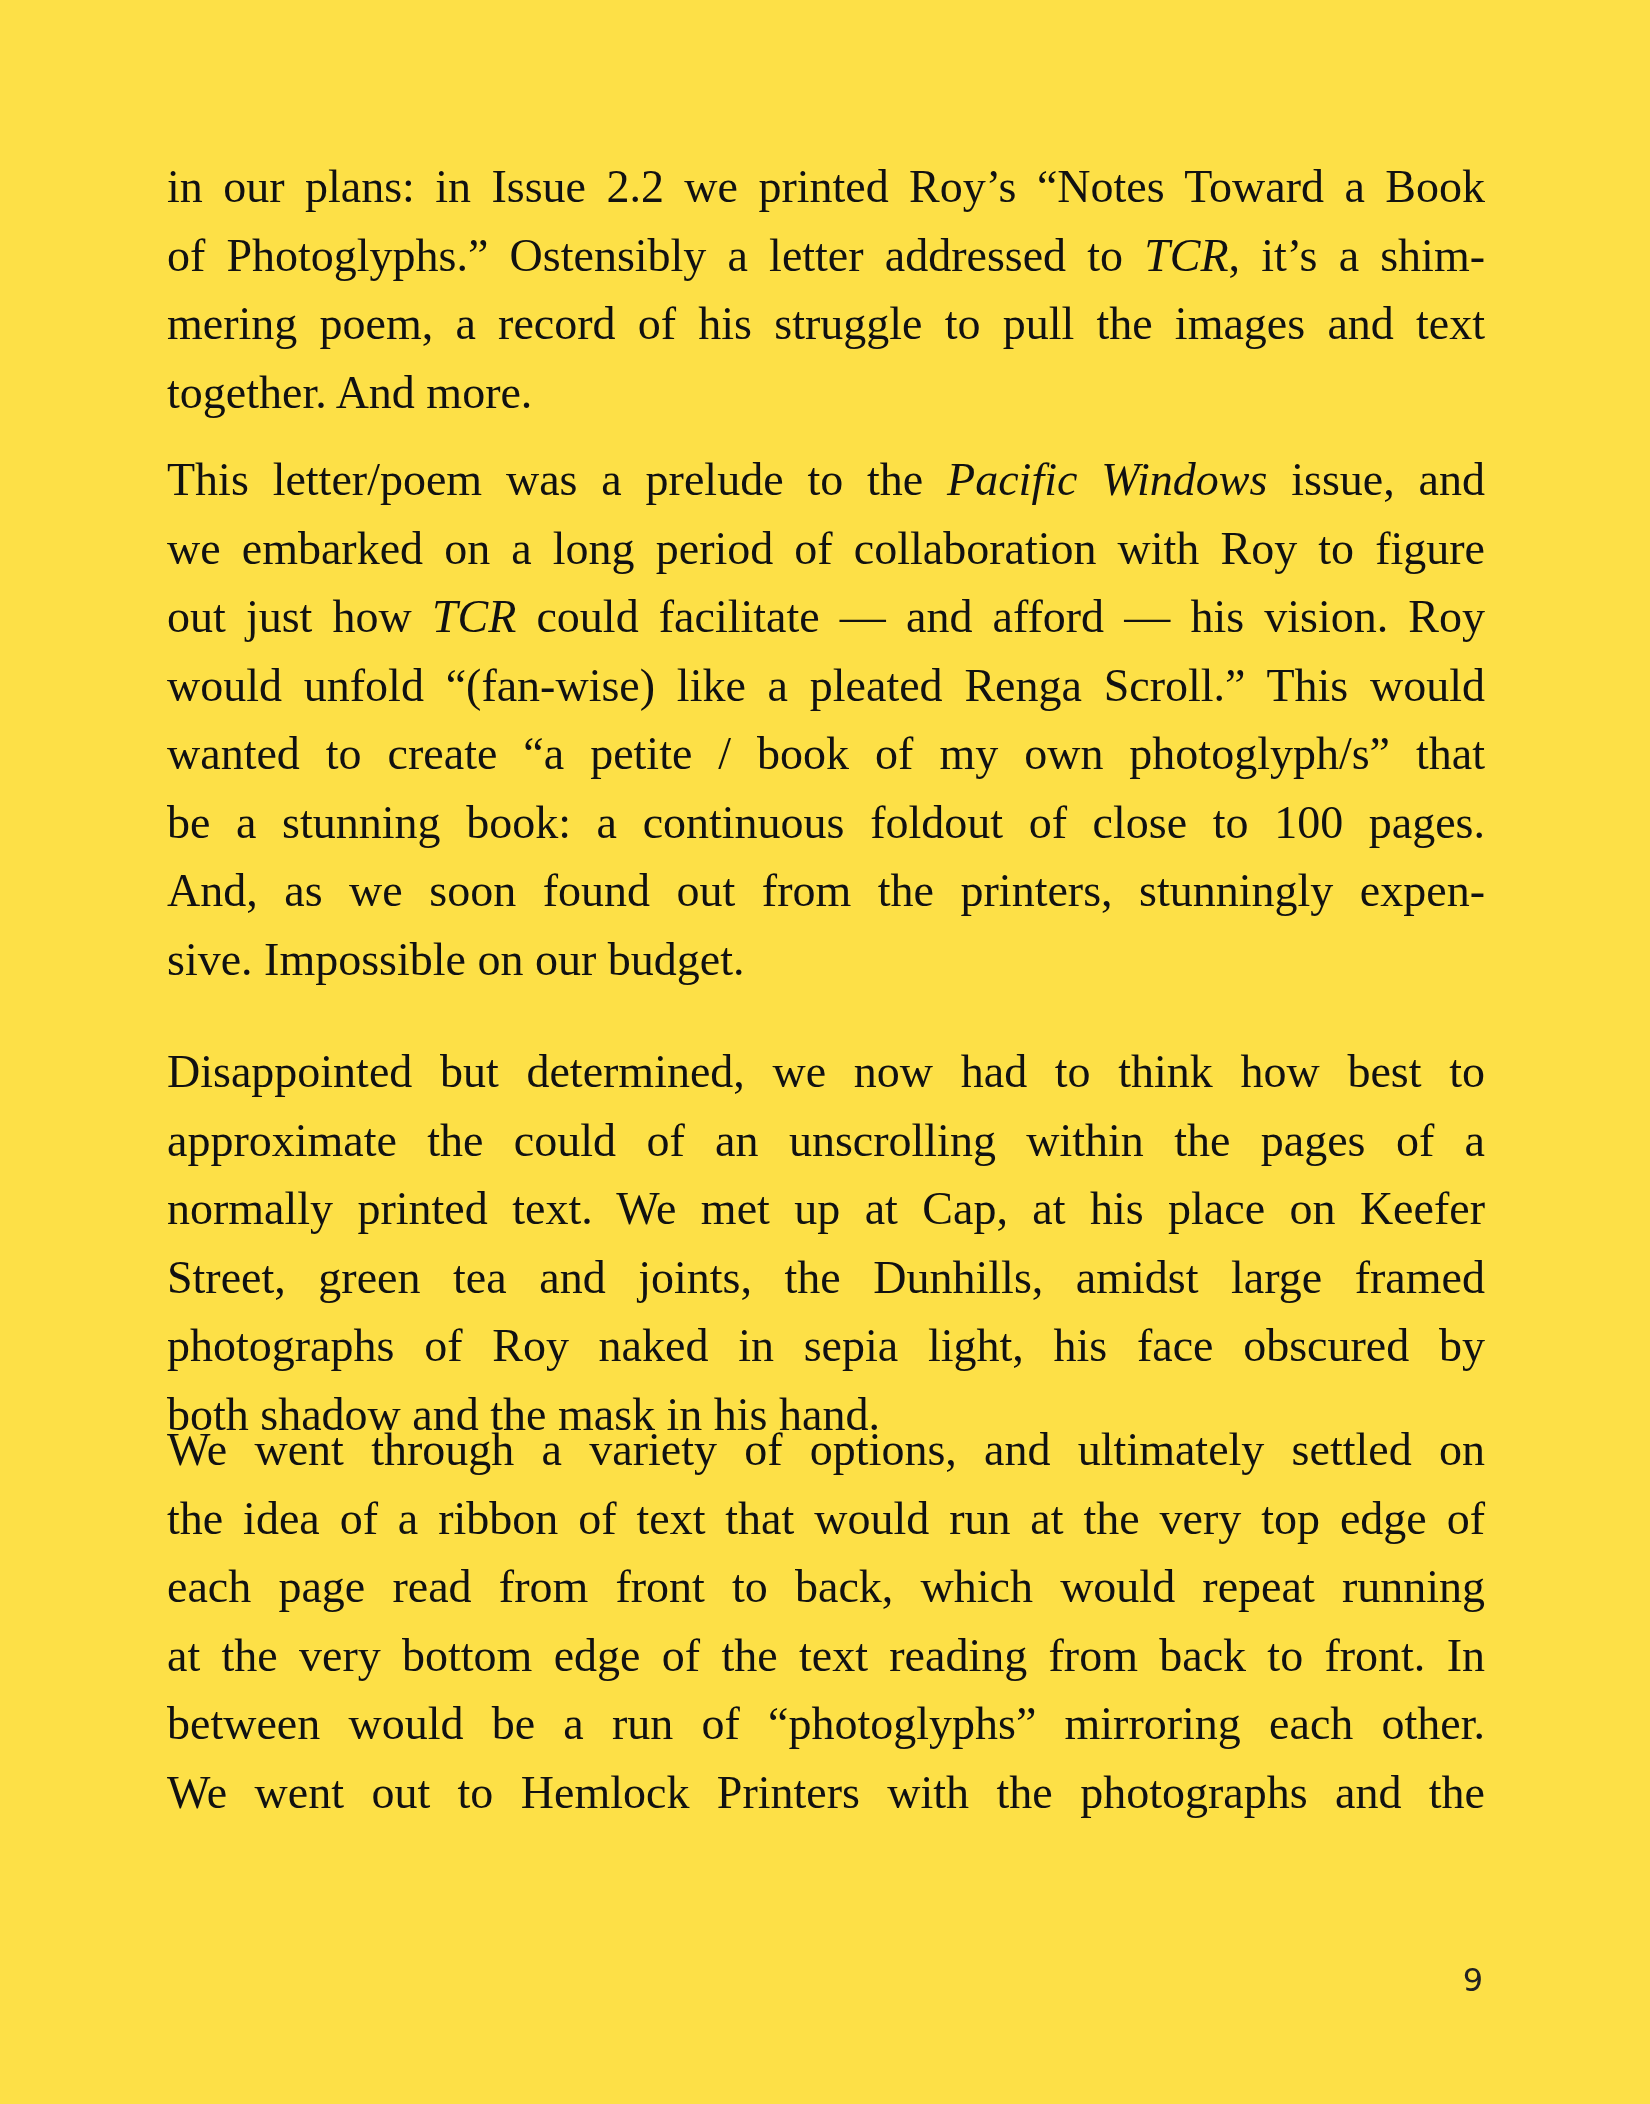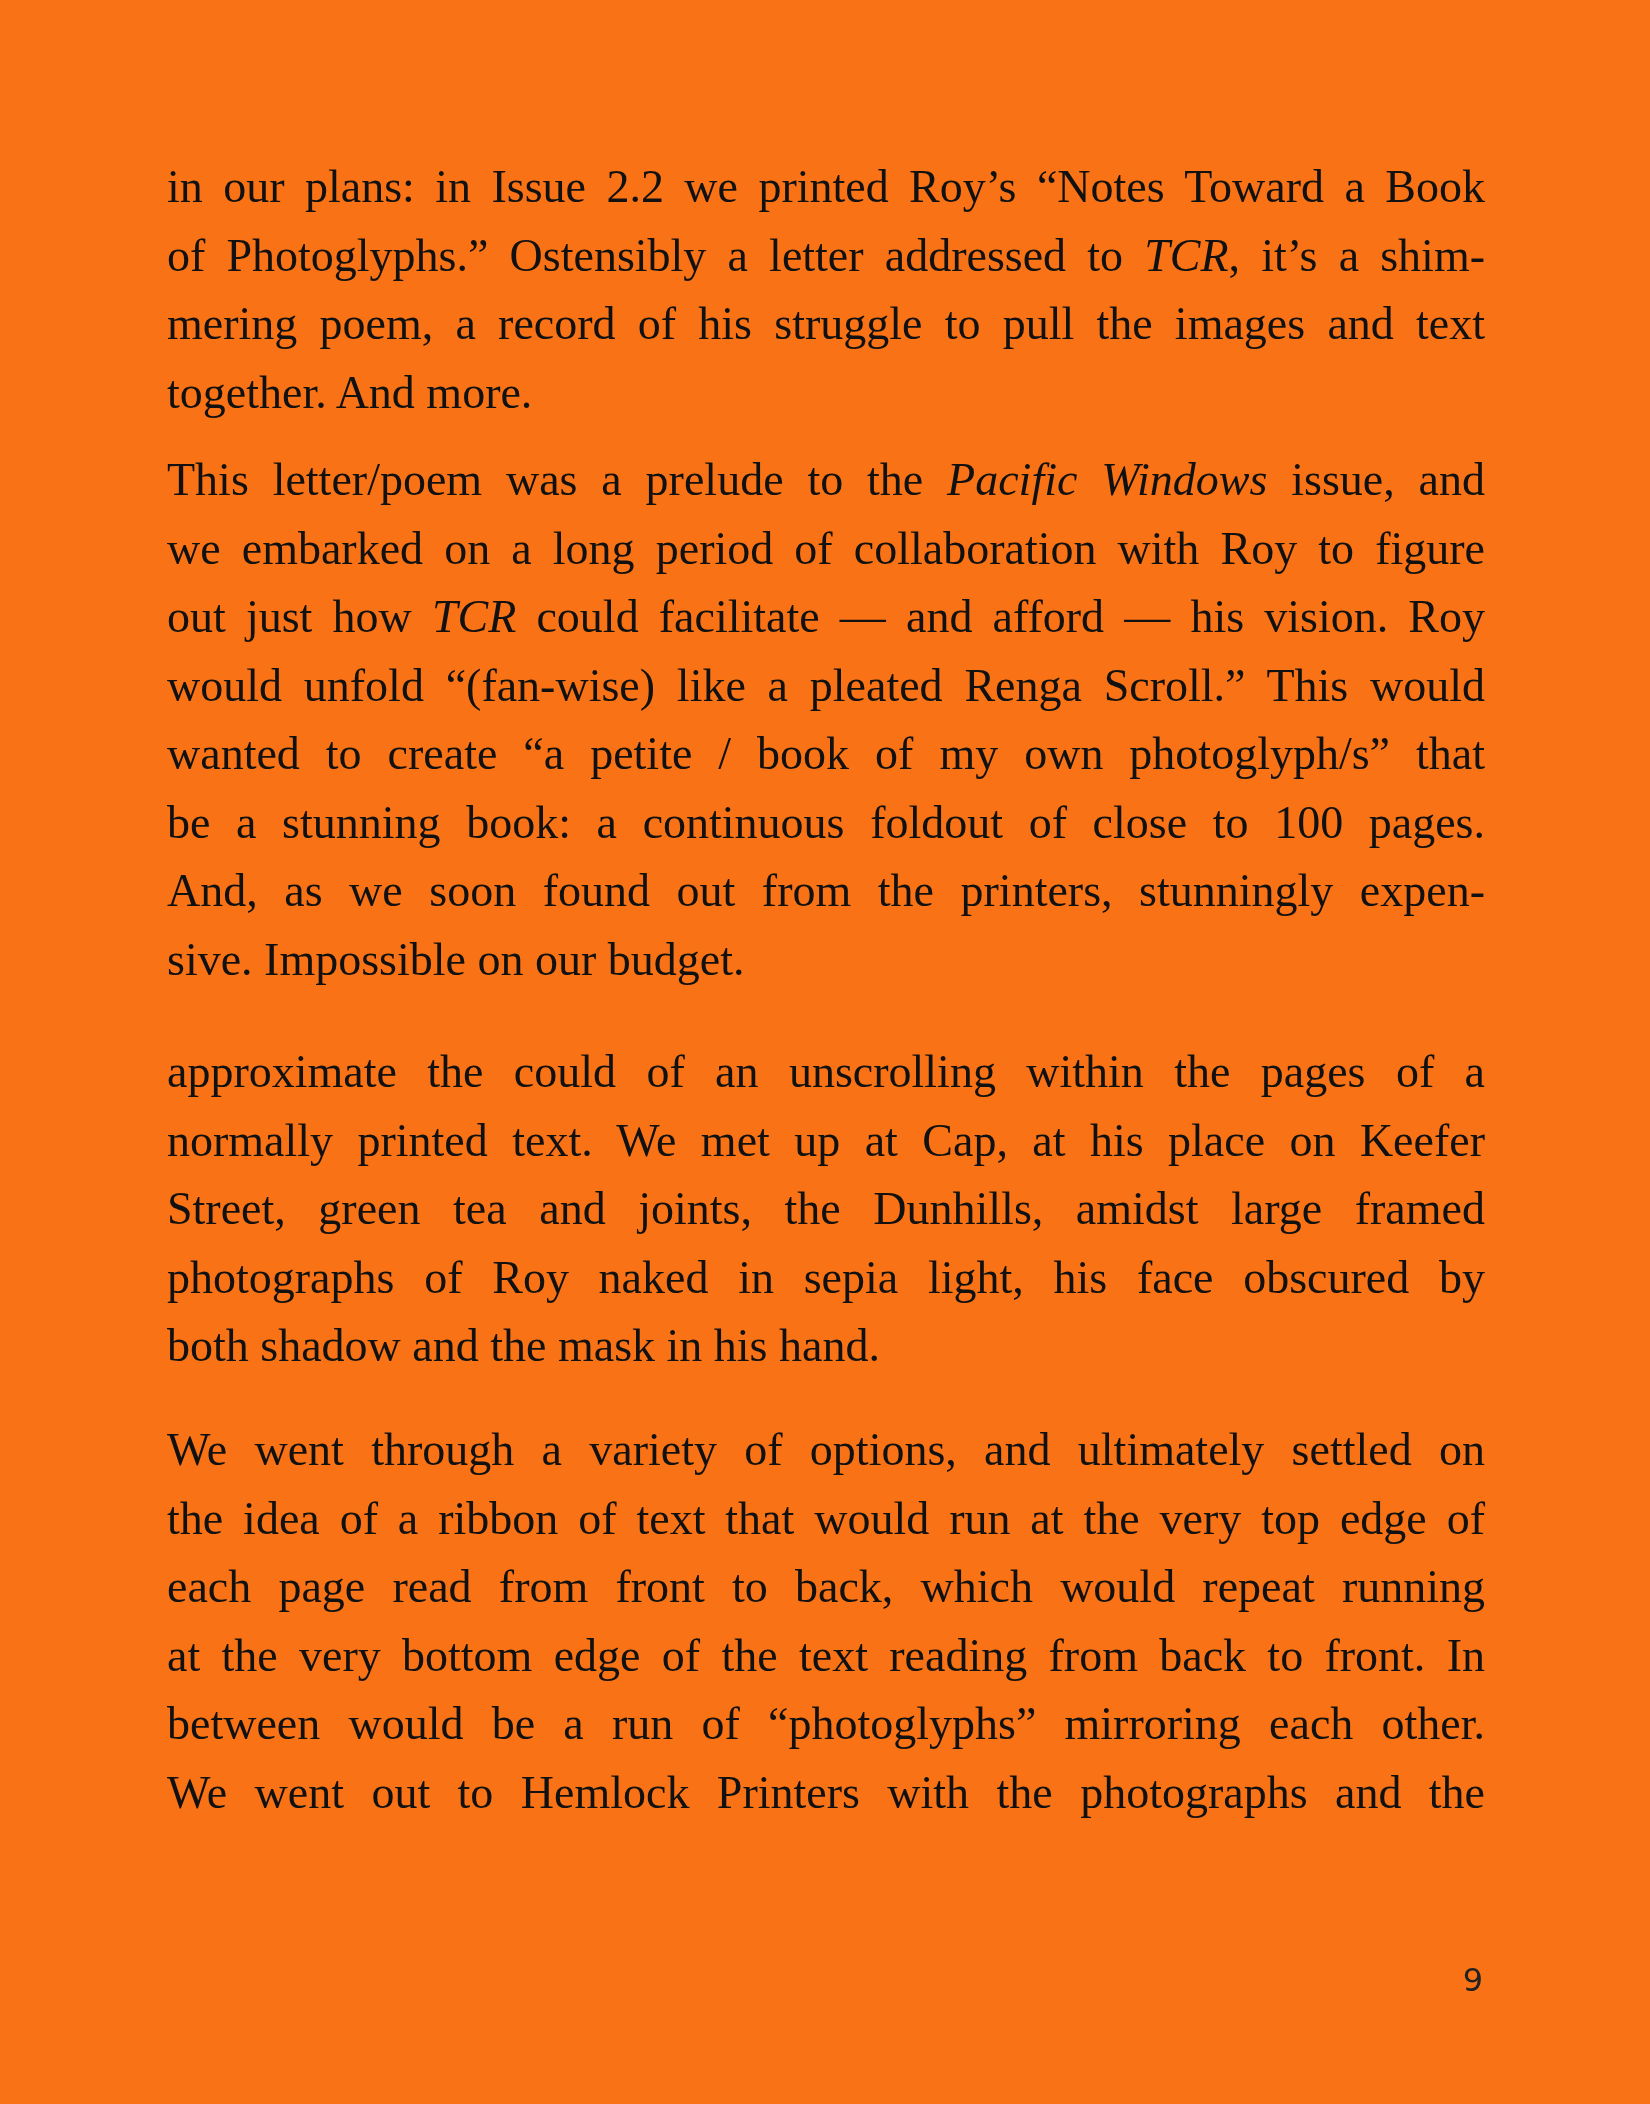--- a/index.html
+++ b/index.html
@@ -12,21 +12,21 @@
     height: 2104px;
     position: relative;
     overflow: hidden;
     color: #111111;
   }
   .page {
     position: absolute;
     left: 0; top: 0;
     width: 1650px;
     height: 2104px;
-    background: #f97316;
+    background: #fde047;
   }
   .para {
     position: absolute;
     left: 167px;
     width: 1318px;
     font-family: "Liberation Serif", "DejaVu Serif", serif;
     font-size: 46px;
     line-height: 68.5px;
     margin: 0;
   }
@@ -68,20 +68,21 @@
         <span class="line"><span class="seg-n">This letter/poem was a prelude to the </span><span class="it">Pacific Windows</span><span class="seg-n"> issue, and</span></span>
         <span class="line"><span class="seg-n">we embarked on a long period of collaboration with Roy to figure</span></span>
         <span class="line"><span class="seg-n">out just how </span><span class="it">TCR</span><span class="seg-n"> could facilitate — and afford — his vision. Roy</span></span>
         <span class="line"><span class="seg-n">would unfold “(fan-wise) like a pleated Renga Scroll.” This would</span></span>
         <span class="line"><span class="seg-n">wanted to create “a petite / book of my own photoglyph/s” that</span></span>
         <span class="line"><span class="seg-n">be a stunning book: a continuous foldout of close to 100 pages.</span></span>
         <span class="line"><span class="seg-n">And, as we soon found out from the printers, stunningly expen-</span></span>
         <span class="line last"><span class="seg-n">sive. Impossible on our budget.</span></span>
       </p>
       <p class="para" style="top: 1038px;">
+        <span class="line"><span class="seg-n">Disappointed but determined, we now had to think how best to</span></span>
         <span class="line"><span class="seg-n">approximate the could of an unscrolling within the pages of a</span></span>
         <span class="line"><span class="seg-n">normally printed text. We met up at Cap, at his place on Keefer</span></span>
         <span class="line"><span class="seg-n">Street, green tea and joints, the Dunhills, amidst large framed</span></span>
         <span class="line"><span class="seg-n">photographs of Roy naked in sepia light, his face obscured by</span></span>
         <span class="line last"><span class="seg-n">both shadow and the mask in his hand.</span></span>
       </p>
       <p class="para" style="top: 1416px;">
         <span class="line"><span class="seg-n">We went through a variety of options, and ultimately settled on</span></span>
         <span class="line"><span class="seg-n">the idea of a ribbon of text that would run at the very top edge of</span></span>
         <span class="line"><span class="seg-n">each page read from front to back, which would repeat running</span></span>

